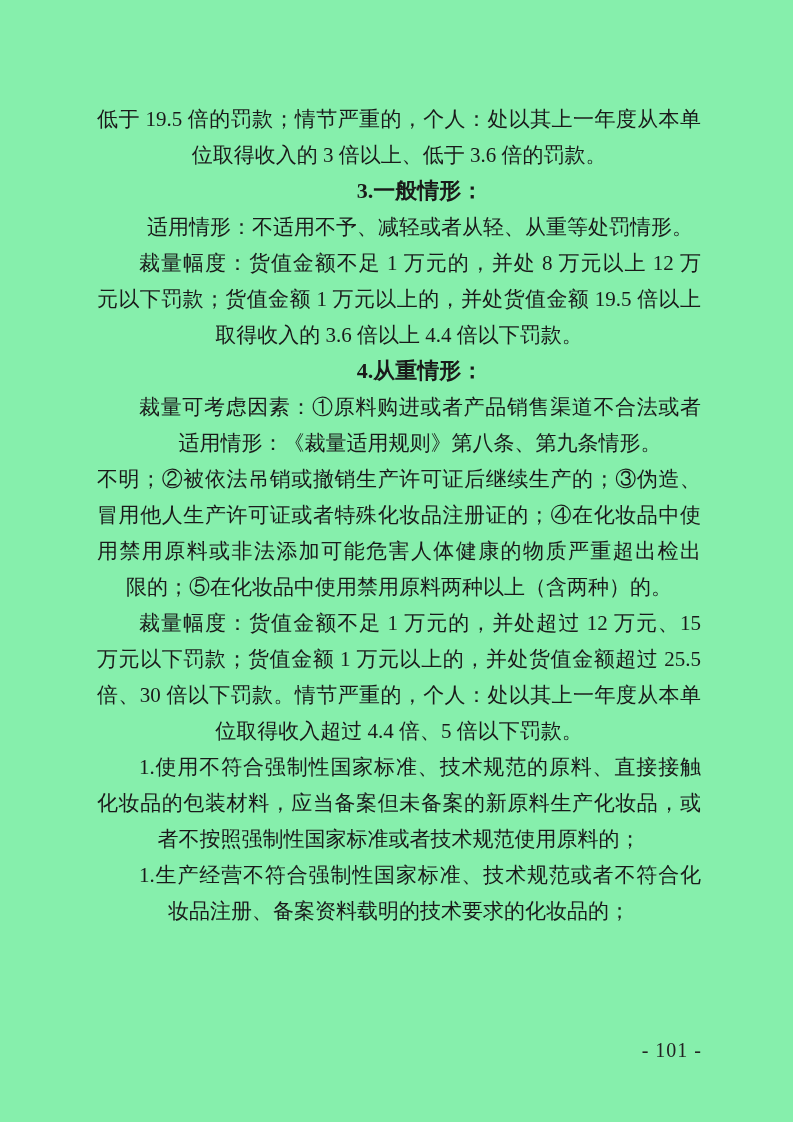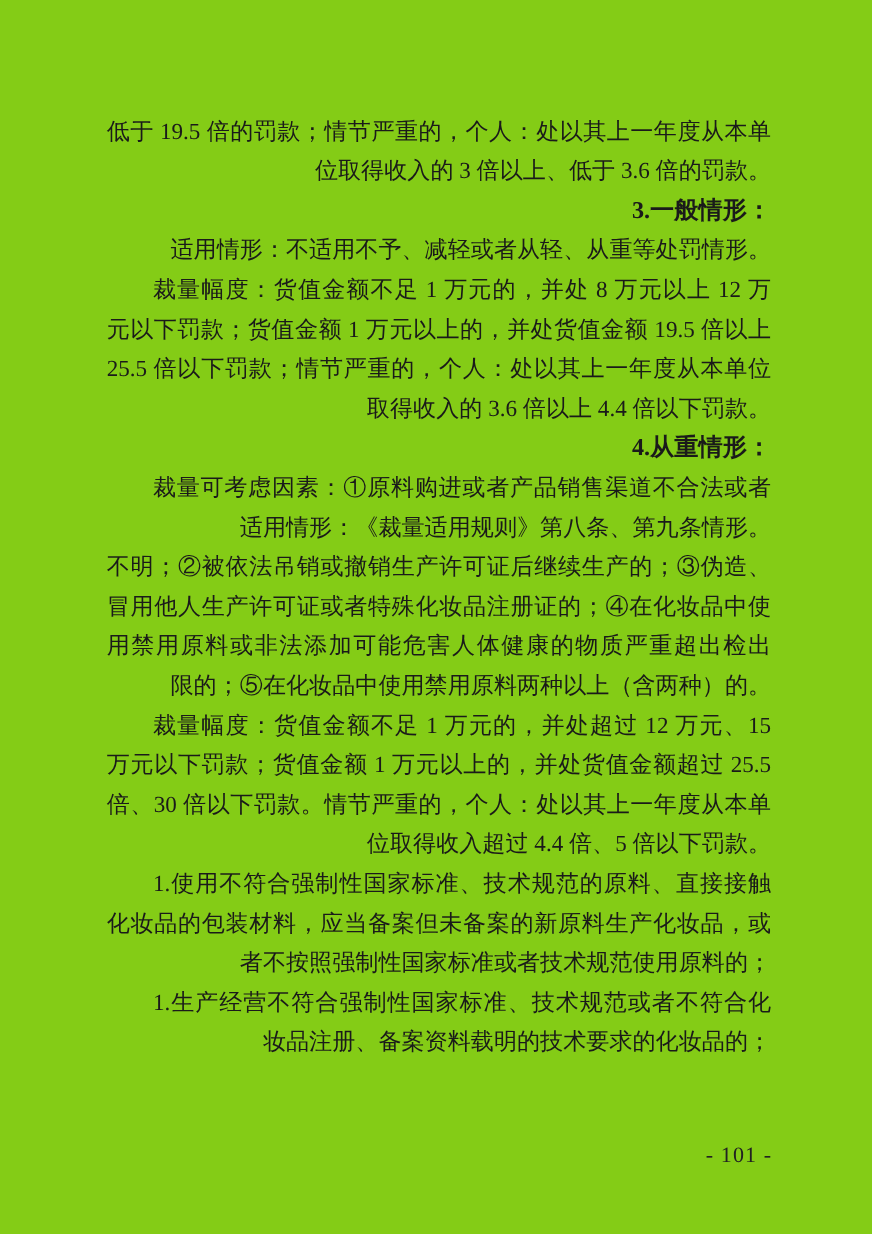--- a/index.html
+++ b/index.html
@@ -4,37 +4,37 @@
 <style>
   html, body {
     margin: 0;
     padding: 0;
     background: #ffffff;
   }
   .page {
     position: relative;
     width: 793px;
     height: 1122px;
-    background: #84cc16;
+    background: #86efac;
     overflow: hidden;
     font-family: "Liberation Serif", "DejaVu Serif", serif;
     color: #1a1a1a;
   }
   .textblock {
     position: absolute;
     left: 97px;
     top: 101px;
     width: 604px;
   }
   .line {
     height: 36px;
     line-height: 36px;
     font-size: 21px;
     white-space: nowrap;
-    text-align: right;
+    text-align: center;
     color: #1a1a1a;
   }
   .line.fill {
     white-space: normal;
     text-align: justify;
     text-align-last: justify;
   }
   .line.indent {
     text-indent: 42px;
   }
@@ -59,21 +59,20 @@
 <body>
 
 <div class="page">
   <div class="textblock" id="textblock">
       <div class="line fill">低于 19.5 倍的罚款；情节严重的，个人：处以其上一年度从本单</div>
       <div class="line">位取得收入的 3 倍以上、低于 3.6 倍的罚款。</div>
       <div class="line bold indent">3.一般情形：</div>
       <div class="line indent">适用情形：不适用不予、减轻或者从轻、从重等处罚情形。</div>
       <div class="line indent fill">裁量幅度：货值金额不足 1 万元的，并处 8 万元以上 12 万</div>
       <div class="line fill">元以下罚款；货值金额 1 万元以上的，并处货值金额 19.5 倍以上</div>
-      <div class="line fill">25.5 倍以下罚款；情节严重的，个人：处以其上一年度从本单位</div>
       <div class="line">取得收入的 3.6 倍以上 4.4 倍以下罚款。</div>
       <div class="line bold indent">4.从重情形：</div>
       <div class="line indent fill">裁量可考虑因素：①原料购进或者产品销售渠道不合法或者</div>
       <div class="line indent">适用情形：《裁量适用规则》第八条、第九条情形。</div>
       <div class="line fill">不明；②被依法吊销或撤销生产许可证后继续生产的；③伪造、</div>
       <div class="line fill">冒用他人生产许可证或者特殊化妆品注册证的；④在化妆品中使</div>
       <div class="line fill">用禁用原料或非法添加可能危害人体健康的物质严重超出检出</div>
       <div class="line">限的；⑤在化妆品中使用禁用原料两种以上（含两种）的。</div>
       <div class="line indent fill">裁量幅度：货值金额不足 1 万元的，并处超过 12 万元、15</div>
       <div class="line fill">万元以下罚款；货值金额 1 万元以上的，并处货值金额超过 25.5</div>

